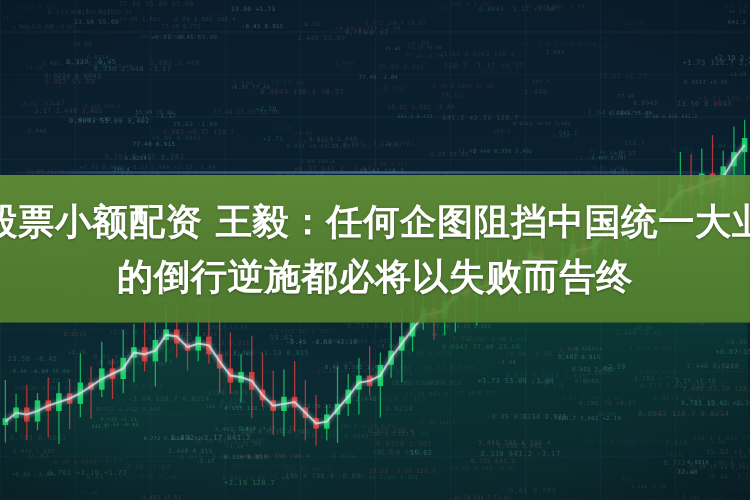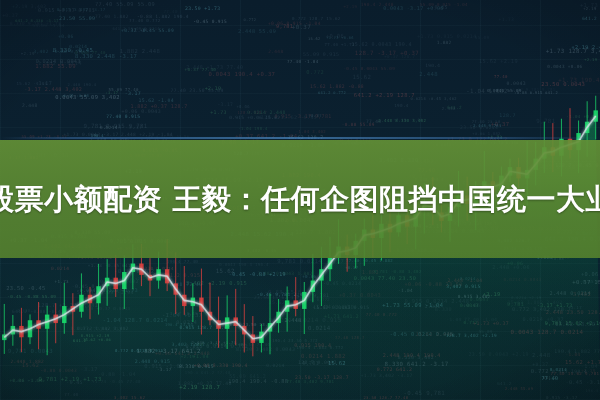--- a/index.html
+++ b/index.html
@@ -718,16 +718,17 @@
       <g id="line-g">
           <path d="M4.3 267.3 L12.9 260.2 L21.4 261.6 L30.0 258.8 L38.6 254.5 L47.1 251.7 L55.7 248.8 L64.3 244.6 L72.9 238.9 L81.4 233.2 L90.0 229.0 L98.6 224.7 L107.1 212.0 L115.7 213.4 L124.3 210.5 L132.9 197.8 L141.4 199.2 L150.0 207.7 L158.6 204.9 L167.1 206.3 L175.7 219.1 L184.3 230.4 L192.9 231.8 L201.4 234.7 L210.0 246.0 L218.6 254.5 L227.1 253.1 L235.7 251.7 L244.3 260.2 L252.9 268.7 L261.4 267.3 L270.0 257.3 L278.6 247.4 L287.1 236.1 L295.7 234.7 L304.3 230.4 L312.9 216.2 L321.4 204.9 L330.0 193.5 L338.6 182.2 L347.1 180.8 L355.7 177.9 L364.3 165.2 L372.9 163.7 L381.4 160.9 L390.0 158.1 L398.6 153.8 L407.1 151.0 L415.7 148.1 L424.3 135.4 L432.9 136.8 L441.4 146.7 L450.0 143.9 L458.6 131.1 L467.1 129.7 L475.7 126.9 L484.3 115.5 L492.9 116.9 L501.4 114.1 L510.0 101.3 L518.6 102.8 L527.1 104.2 L535.7 94.3 L544.3 82.9 L552.9 81.5 L561.4 77.2 L570.0 74.4 L578.6 71.6 L587.1 57.4 L595.7 46.0" fill="none" stroke="#d8e4e8" stroke-width="1.6" opacity="0.85" filter="url(#softGlow)"></path>
         </g>
     </svg>
   </div>
 
   <div class="sep-line" id="sep" style="top: 137px;"></div>
 
   <div class="band" id="band" style="top: 140px; height: 118px; background: rgba(92, 138, 50, 0.88);">
     <div class="headline line1">股票小额配资 王毅：任何企图阻挡中国统一大业</div>
+    <div class="headline line2">的倒行逆施都必将以失败而告终</div>
   </div>
 
   <div class="vignette"></div>
 </div>
 
 </body></html>

